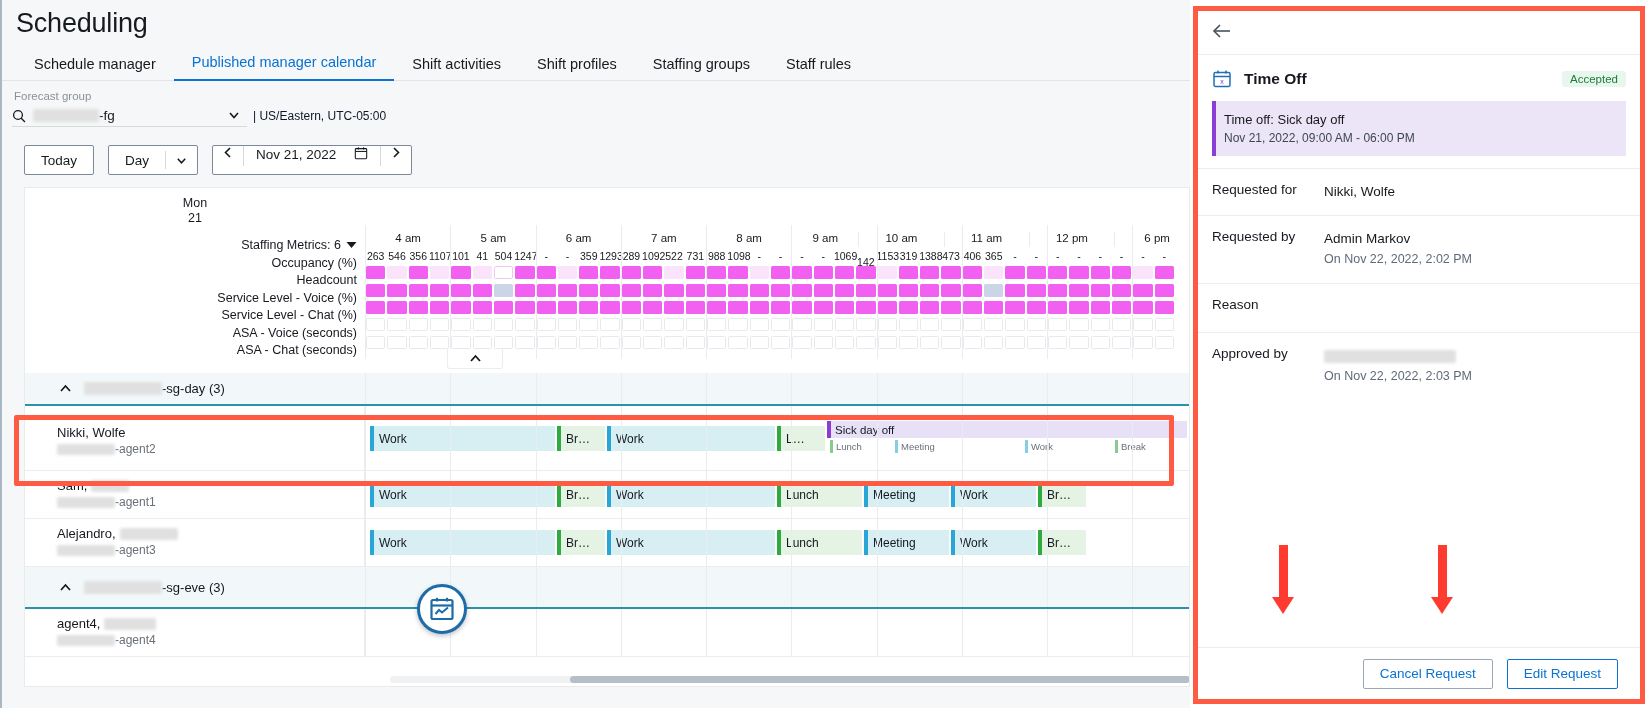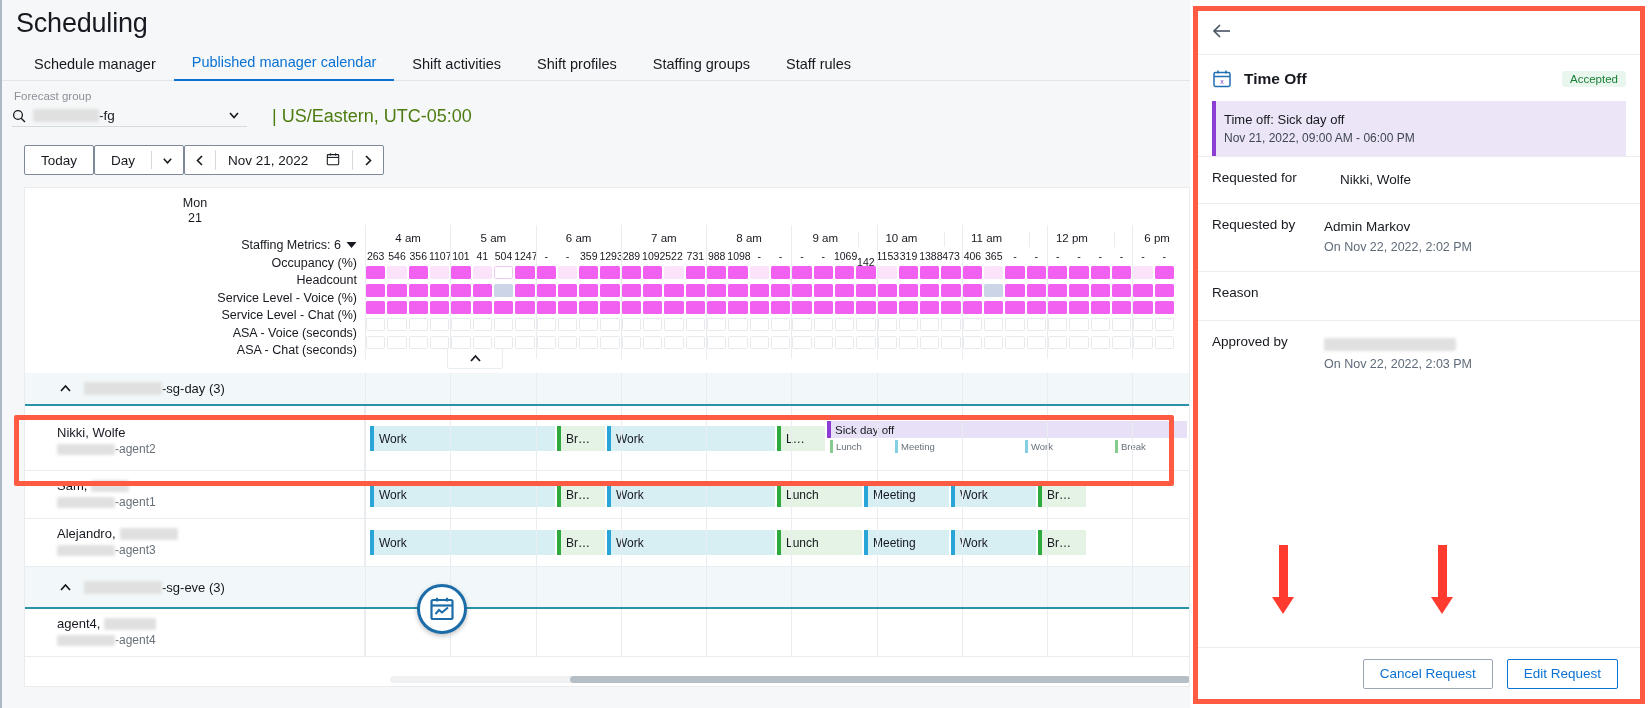--- a/index.html
+++ b/index.html
@@ -72,40 +72,40 @@
   .fg-search-icon svg { display:block; }
   .redact {
     display:inline-block;
     background:#e0e0e0;
     border-radius:2px;
     filter: blur(1.6px);
     vertical-align: middle;
   }
   .fg-value { font-size:13.5px; color:#16191f; display:flex; align-items:center; gap:0px;}
   .fg-caret { position:absolute; right:6px; top:3px; }
-  .tz-text { font-size:18px; color:#4d7c0f; margin-left:25px; }
+  .tz-text { font-size:12px; color:#0f172a; margin-left:6px; }
 
   
-  .cal-toolbar { display:flex; align-items:center; padding: 14px 0 12px 22px; }
+  .cal-toolbar { display:flex; align-items:center; gap:14px; padding: 14px 0 12px 22px; }
   .btn {
     border:1px solid #7d8998;
     background:#fff;
     border-radius:2px;
     font-size:13.5px;
     color:#16191f;
     height:30px;
     display:flex; align-items:center; justify-content:center;
     padding: 0 16px;
     cursor:pointer;
   }
   .seg { display:flex; border:1px solid #7d8998; border-radius:2px; height:30px; background:#fff; }
   .seg-part { display:flex; align-items:center; justify-content:center; font-size:13.5px; padding:0 14px; color:#16191f; cursor:pointer;}
   .seg-div { width:1px; background:#d5dbdb; margin:5px 0; }
   .seg-part.caret { padding: 0 9px; }
-  .datenav { display:flex; border:1px solid #7d8998; border-radius:2px; height:30px; background:#fff; align-items:center;}
+  .datenav { display:flex; border:1px solid #7d8998; border-radius:2px; height:30px; background:#fff; align-items:flex-start;}
   .datenav .arrow { width:30px; display:flex; align-items:center; justify-content:center; cursor:pointer; color:#16191f; font-size:15px;}
   .datenav .dsep { width:1px; background:#d5dbdb; height:20px;}
   .datenav .dval { display:flex; align-items:center; gap:18px; padding: 0 12px; font-size:13.5px;}
 
   
   .cal-card {
     margin-left: 22px;
     background:#fff;
     border:1px solid #e9ebed;
     height: 500px;
@@ -1244,21 +1244,21 @@
       </span>
       <span class="rp-title">Time Off</span>
       <span class="rp-badge">Accepted</span>
     </div>
 
     <div class="rp-hero">
       <div class="rp-hero-t">Time off: Sick day off</div>
       <div class="rp-hero-s">Nov 21, 2022, 09:00 AM - 06:00 PM</div>
     </div>
 
-    <div class="rp-sec" style="margin-top:0;gap:16px;">
+    <div class="rp-sec" style="margin-top:12px;">
       <div class="rp-key">Requested for</div>
       <div class="rp-val">Nikki, Wolfe</div>
     </div>
 
     <div class="rp-sec">
       <div class="rp-key">Requested by</div>
       <div>
         <div class="rp-val">Admin Markov</div>
         <div class="rp-sub">On Nov 22, 2022, 2:02 PM</div>
       </div>

